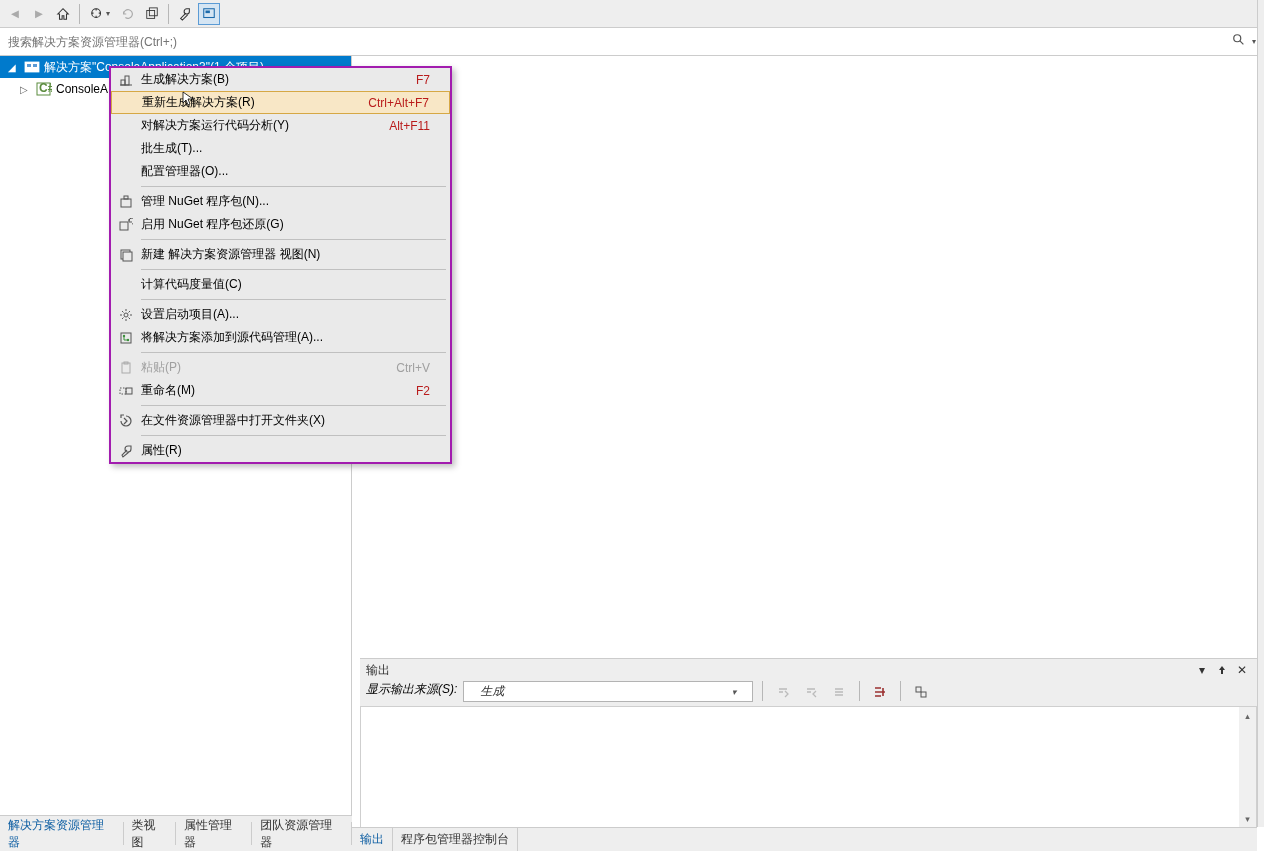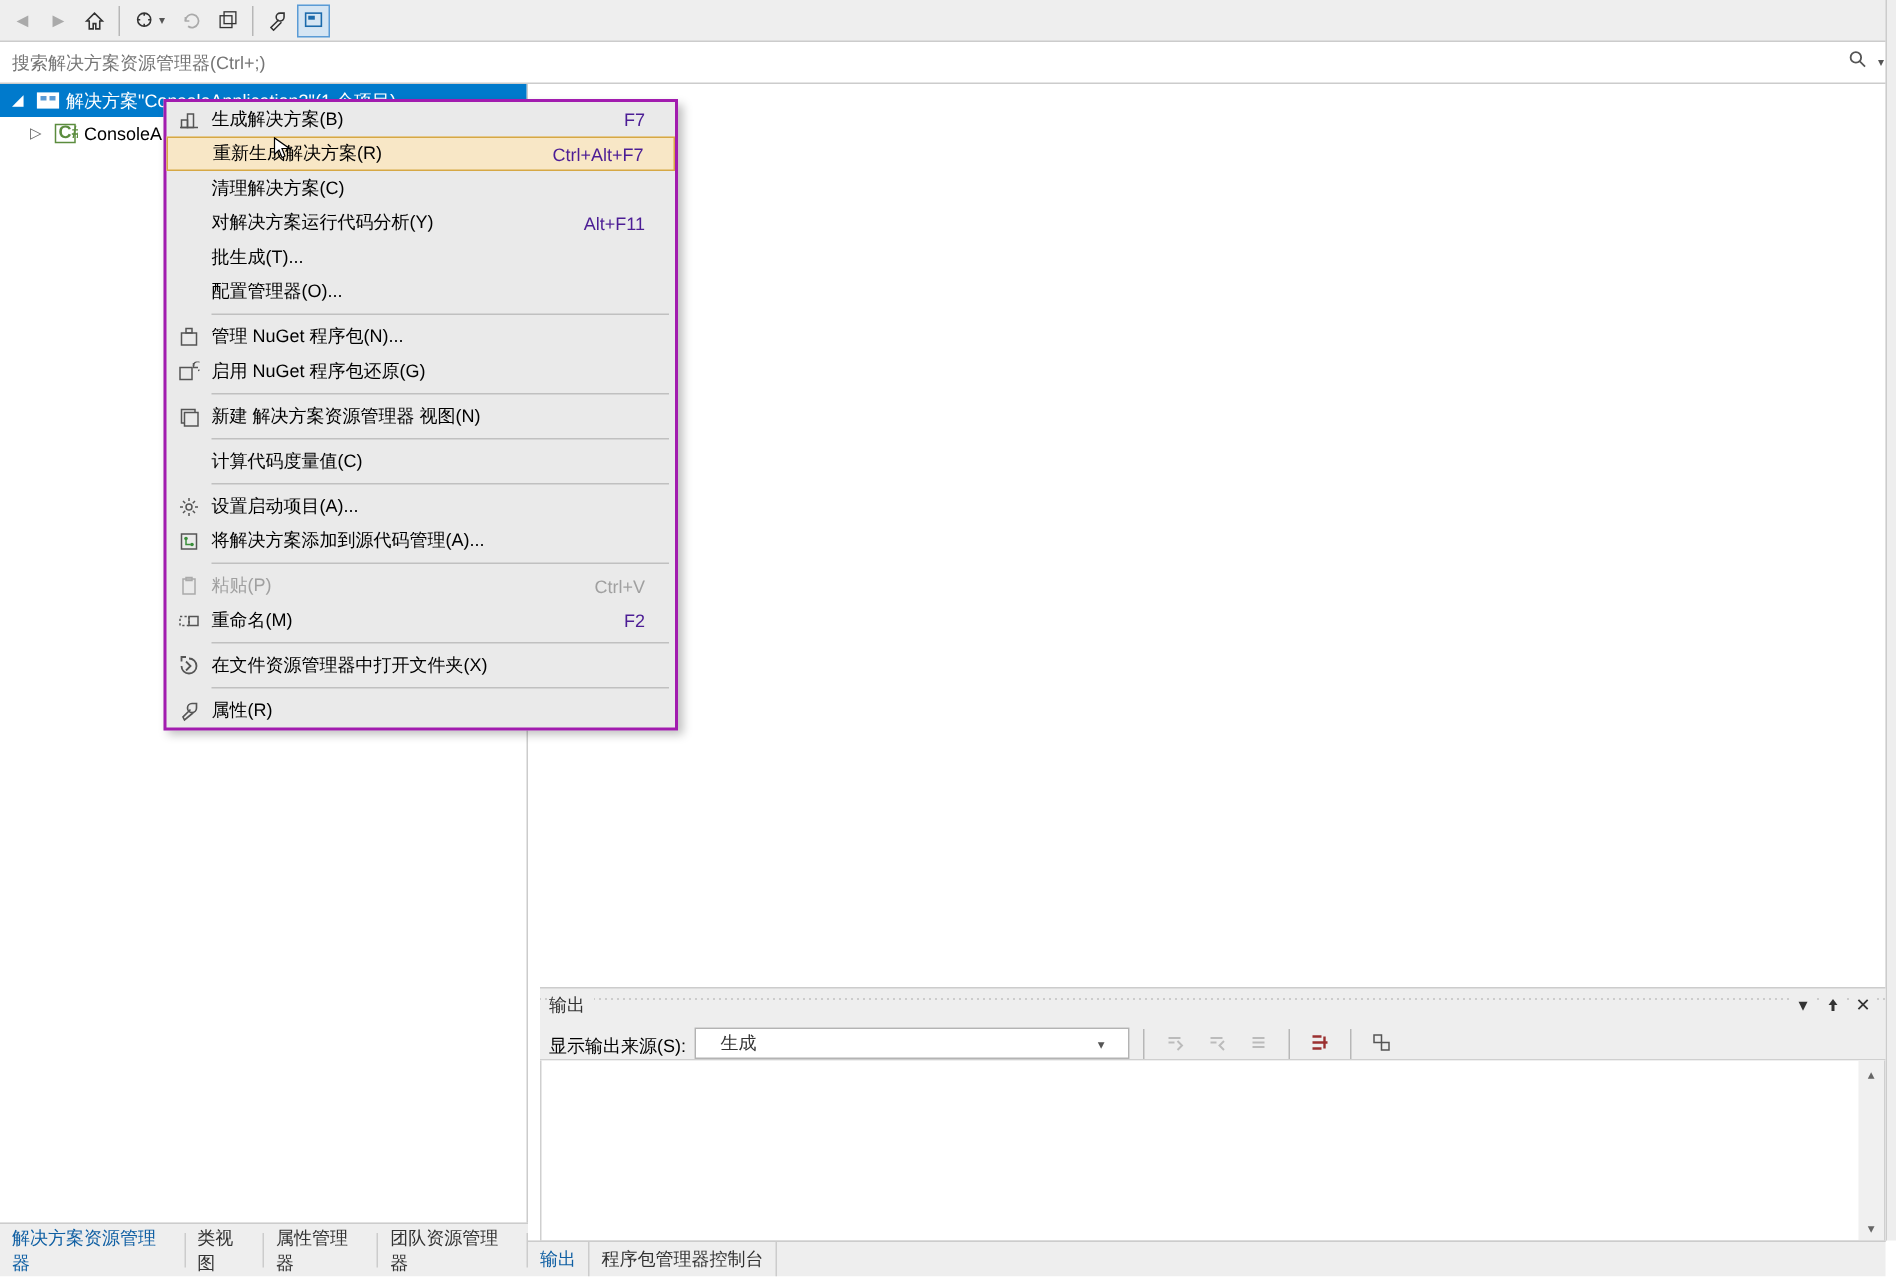--- a/index.html
+++ b/index.html
@@ -23,40 +23,40 @@
 .tree-row.selected { background: #007acc; color: #fff; }
 .tree-row .expand { width: 12px; color: #666; font-size: 10px; }
 .tree-row.selected .expand { color: #fff; }
 .tree-row .icon { width: 16px; height: 16px; display: inline-flex; align-items: center; justify-content: center; }
 
 .output-panel { position: absolute; left: 360px; right: 7px; top: 658px; height: 169px; border-top: 1px solid #ccc; background: #eee; }
 .output-title { height: 22px; display: flex; align-items: center; padding: 0 6px; font-size: 12px; color: #333; background-image: radial-gradient(#ccc 0.6px, transparent 0.6px); background-size: 4px 4px; background-position: 38px 5px; background-repeat: repeat-x; }
 .output-title .label { background: #eee; padding-right: 6px; }
 .output-title .spacer { flex: 1; }
 .output-title .win-btn { width: 18px; height: 18px; display: flex; align-items: center; justify-content: center; color: #333; margin-left: 2px; cursor: pointer; background: #eee; }
-.output-tools { height: 26px; display: flex; align-items: flex-end; padding: 0 6px; gap: 6px; border-bottom: 1px solid #cfcfcf; }
+.output-tools { height: 26px; display: flex; align-items: flex-start; padding: 0 6px; gap: 6px; border-bottom: 1px solid #cfcfcf; font-style: italic; }
 .output-tools .combo { width: 290px; height: 21px; border: 1px solid #b3b3b3; background: #fff; display: flex; align-items: center; padding: 0 16px; color: #333; }
 .output-tools .combo .caret { margin-left: auto; color: #555; font-size: 9px; }
 .output-tools .tbtn { width: 22px; height: 22px; display: flex; align-items: center; justify-content: center; color: #888; cursor: pointer; }
 .output-body { background: #fff; height: 121px; position: relative; border: 1px solid #cfcfcf; border-top: none; margin: 0; }
 .scrollbar-v { position: absolute; right: 0; top: 0; width: 17px; height: 100%; background: #f0f0f0; display: flex; flex-direction: column; justify-content: space-between; align-items: center; }
 .scrollbar-v .arr { width: 17px; height: 17px; display: flex; align-items: center; justify-content: center; color: #666; font-size: 9px; cursor: pointer; }
 
 .status-tabs-left { position: absolute; left: 0; bottom: 0; height: 36px; width: 352px; display: flex; align-items: center; background: #eee; border-top: 1px solid #ccc; }
 .status-tabs-right { position: absolute; left: 352px; bottom: 0; right: 7px; height: 24px; display: flex; align-items: center; background: #eee; border-top: 1px solid #ccc; }
 .stab { padding: 0 8px; height: 23px; display: flex; align-items: center; color: #333; border-right: 1px solid #ccc; cursor: pointer; }
 .stab.active { color: #0f5fa3; }
 .right-vertical-strip { position: absolute; right: 0; top: 0; width: 7px; height: 827px; background: #eee; border-left: 1px solid #ccc; }
 
 .context-menu { position: absolute; left: 109px; top: 66px; width: 343px; background: #eaeaea; border: 2px solid #a21caf; box-shadow: 3px 3px 6px rgba(0,0,0,0.25); }
 .menu-item { height: 23px; display: flex; align-items: center; padding-right: 20px; position: relative; cursor: default; }
 .menu-item.hover { background: #f8e7c6; border: 1px solid #d6a845; height: 23px; }
 .menu-item .mi-icon { width: 30px; display: flex; align-items: center; justify-content: center; color: #555; }
 .menu-item .mi-label { flex: 1; color: #000; font-size: 12px; }
-.menu-item .mi-shortcut { color: #4c1d95; font-size: 12px; }
+.menu-item .mi-shortcut { color: #b91c1c; font-size: 12px; }
 .menu-item.disabled .mi-label, .menu-item.disabled .mi-shortcut, .menu-item.disabled .mi-icon { color: #a0a0a0; }
 .menu-item .mi-arrow { position: absolute; right: 6px; top: 6px; font-size: 10px; color: #333; }
 .menu-sep { height: 1px; background: #c0c0c0; margin: 3px 4px 3px 30px; }
 
 .cursor-pointer { position: absolute; left: 182px; top: 91px; width: 16px; height: 16px; pointer-events: none; z-index: 100; }
 </style>
 </head>
 <body>
 
 <div class="toolbar">
@@ -223,24 +223,20 @@
       <span class="mi-label">生成解决方案(B)</span>
       <span class="mi-shortcut">F7</span>
     </div>
     <div class="menu-item hover">
       <span class="mi-icon"></span>
       <span class="mi-label">重新生成解决方案(R)</span>
       <span class="mi-shortcut">Ctrl+Alt+F7</span>
     </div>
     <div class="menu-item">
       <span class="mi-icon"></span>
-      <span class="mi-label">清理解决方案(C)</span>
-    </div>
-    <div class="menu-item">
-      <span class="mi-icon"></span>
       <span class="mi-label">对解决方案运行代码分析(Y)</span>
       <span class="mi-shortcut">Alt+F11</span>
     </div>
     <div class="menu-item">
       <span class="mi-icon"></span>
       <span class="mi-label">批生成(T)...</span>
     </div>
     <div class="menu-item">
       <span class="mi-icon"></span>
       <span class="mi-label">配置管理器(O)...</span>

